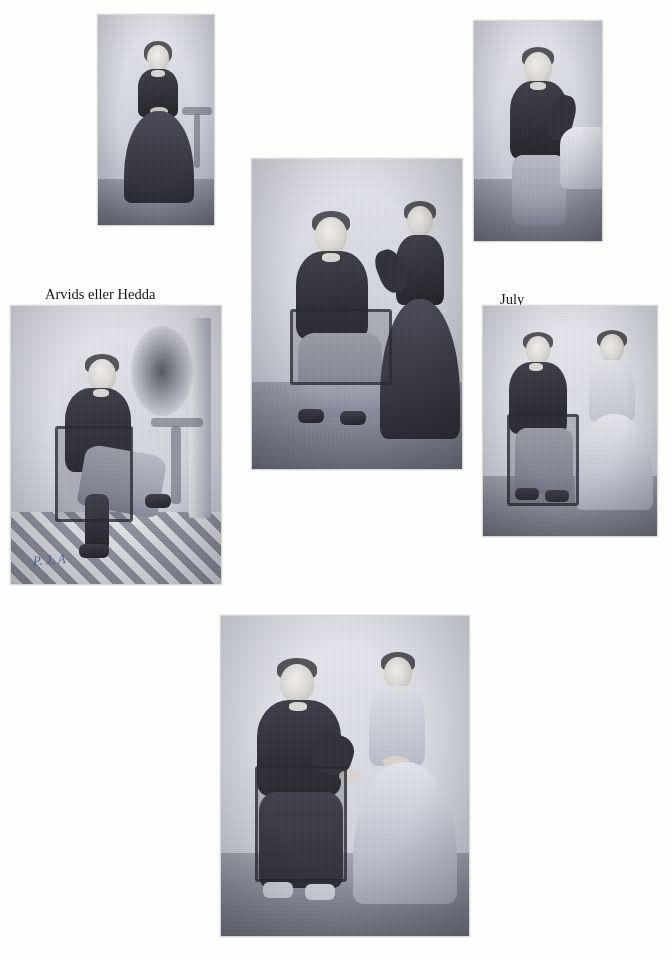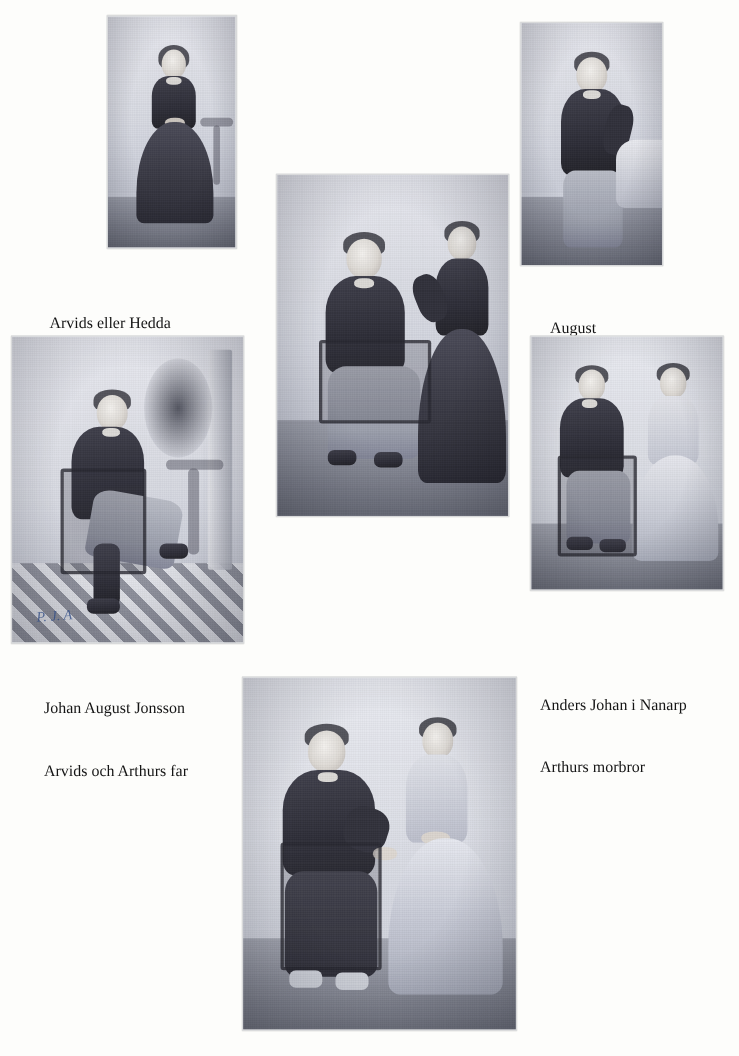--- a/index.html
+++ b/index.html
@@ -199,21 +199,21 @@
       <div class="arm" style="left:46px; top:48px; width:24px; height:46px; transform:rotate(14deg);"></div>
       <div class="hand" style="left:60px; top:92px; width:14px; height:9px;"></div>
       <div class="trousers" style="left:8px; top:108px; width:54px; height:70px;"></div>
     </div>
     <div class="table-el" style="left:86px; top:106px; width:48px; height:62px; border-radius:18px 0 0 8px; background:linear-gradient(180deg,#e9eaef,#b9bcc8);"></div>
     <div class="grain"></div>
     <div class="vign"></div>
   </div>
 
   <div class="caption" style="left:500px; top:252px;">
-    <div>August</div>
+    <div>July</div>
     <div>Arthurs pappa</div>
   </div>
 
   <div class="photo" style="left:251px; top:158px; width:212px; height:312px;">
     <div class="plate"></div>
     <div class="backdrop" style="height:72%"></div>
     <div class="floor" style="height:28%"></div>
 
     <div class="fig" style="left:40px; top:52px; width:108px; height:230px;">
       <div class="hair" style="left:20px; top:0px; width:38px; height:22px;"></div>
@@ -258,24 +258,20 @@
       <div class="torso" style="left:44px; top:140px; width:24px; height:58px; border-radius:8px;"></div>
       <div class="torso" style="left:38px; top:190px; width:30px; height:14px; border-radius:6px;"></div>
     </div>
 
     <div class="chair" style="left:44px; top:120px; width:72px; height:90px; border-width:3px;"></div>
     <div class="ink" style="left:22px; top:246px;">P. J. A</div>
     <div class="grain"></div>
     <div class="vign"></div>
   </div>
 
-  <div class="caption" style="left:40px; top:597px;">
-    <div>Johan August Jonsson</div>
-    <div>Arvids och Arthurs far</div>
-  </div>
 
   <div class="photo" style="left:482px; top:305px; width:176px; height:232px;">
     <div class="plate" style="background:linear-gradient(160deg,#eceef3,#d2d5de);"></div>
     <div class="backdrop" style="height:74%"></div>
     <div class="floor" style="height:26%"></div>
 
     <div class="fig" style="left:18px; top:26px; width:86px; height:190px;">
       <div class="hair" style="left:22px; top:0px; width:30px; height:18px;"></div>
       <div class="head" style="left:25px; top:4px; width:24px; height:28px;"></div>
       <div class="torso" style="left:8px; top:30px; width:58px; height:72px;"></div>
@@ -290,24 +286,20 @@
       <div class="head" style="left:25px; top:4px; width:24px; height:28px;"></div>
       <div class="torso" style="left:14px; top:30px; width:46px; height:62px; background:linear-gradient(175deg,#e3e4ea,#c2c5d0);"></div>
       <div class="skirt" style="left:0px; top:84px; width:78px; height:96px; background:linear-gradient(180deg,#e6e7ed 0%, #c7cad4 60%, #aeb2bf 100%);"></div>
     </div>
 
     <div class="chair" style="left:24px; top:108px; width:66px; height:86px; border-width:3px;"></div>
     <div class="grain"></div>
     <div class="vign"></div>
   </div>
 
-  <div class="caption" style="left:491px; top:594px;">
-    <div>Anders Johan i Nanarp</div>
-    <div>Arthurs morbror</div>
-  </div>
 
   <div class="photo" style="left:220px; top:615px; width:250px; height:322px;">
     <div class="plate" style="background:linear-gradient(160deg,#eceef3,#cfd2dc);"></div>
     <div class="backdrop" style="height:74%"></div>
     <div class="floor" style="height:26%"></div>
 
     <div class="fig" style="left:26px; top:42px; width:124px; height:256px;">
       <div class="hair" style="left:30px; top:0px; width:40px; height:22px;"></div>
       <div class="head" style="left:33px; top:6px; width:34px; height:38px;"></div>
       <div class="torso" style="left:10px; top:42px; width:84px; height:96px;"></div>

